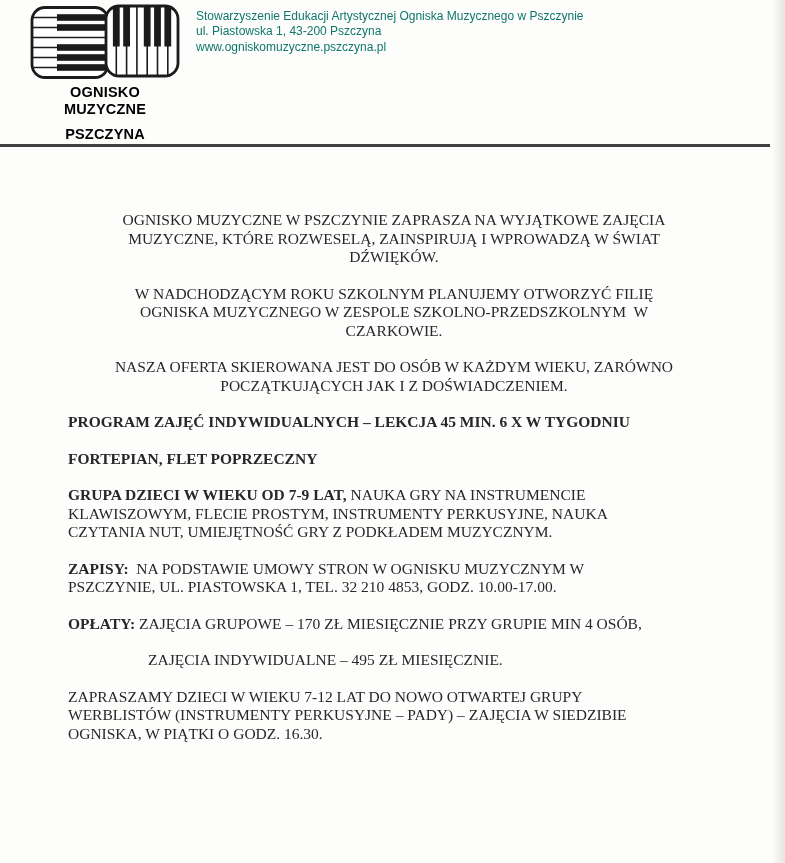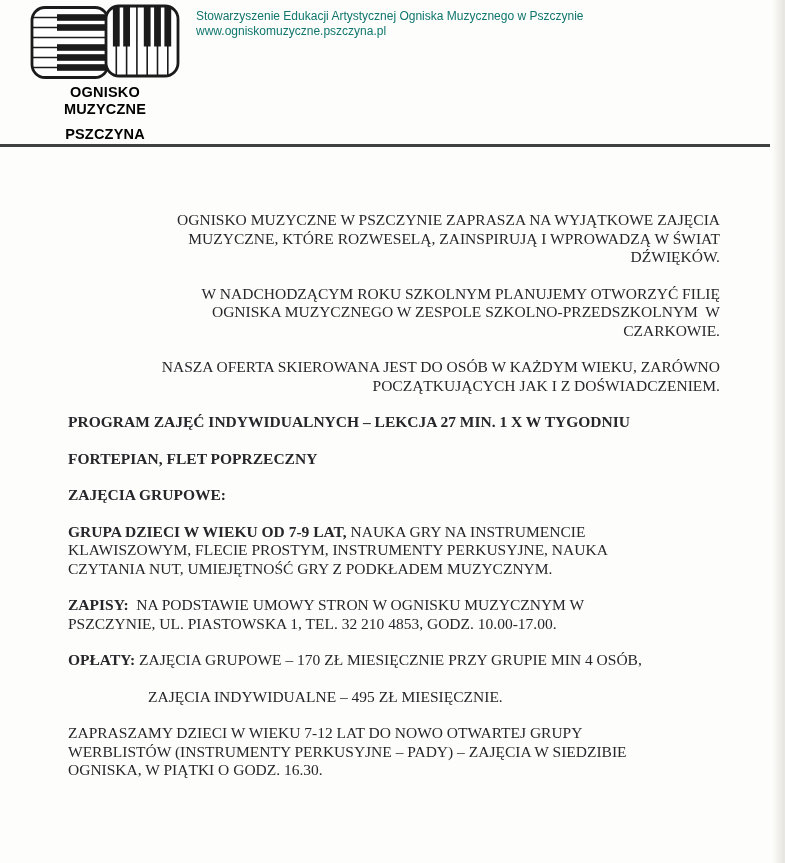--- a/index.html
+++ b/index.html
@@ -42,21 +42,21 @@
   .content{
     position:absolute;left:68px;top:147px;width:652px;
     color:#26262b;
     font-size:15.5px;line-height:18.5px;
   }
   .content p{
     margin:0 0 18px 0;
     white-space:pre-line;
   }
   .content p.first{margin-top:64px;}
-  .center{text-align:right;}
+  .center{text-align:center;}
   .bold, b{font-weight:bold;}
   .wide{width:692px;}
   .mt4{margin-top:4px;}
   .indent{text-indent:80px;}
 </style>
 </head>
 <body>
 
 <div class="page">
 
@@ -88,38 +88,38 @@
       <rect x="113.8" y="2.5" width="6.8" height="40" fill="#1b1b1b"></rect>
       <rect x="124.1" y="2.5" width="6.8" height="40" fill="#1b1b1b"></rect>
       <rect x="134.4" y="2.5" width="6.8" height="40" fill="#1b1b1b"></rect>
     </svg>
     <div class="logo-text">OGNISKO MUZYCZNE</div>
     <div class="logo-text" style="margin-top:8px;">PSZCZYNA</div>
   </div>
 
   <div class="contact">
     <div>Stowarzyszenie Edukacji Artystycznej Ogniska Muzycznego w Pszczynie</div>
+    <div>ul. Piastowska 1, 43-200 Pszczyna</div>
     <div>www.ogniskomuzyczne.pszczyna.pl</div>
   </div>
 
   <div class="rule"></div>
 
   <div class="content">
     <p class="center first">OGNISKO MUZYCZNE W PSZCZYNIE ZAPRASZA NA WYJĄTKOWE ZAJĘCIA
 MUZYCZNE, KTÓRE ROZWESELĄ, ZAINSPIRUJĄ I WPROWADZĄ W ŚWIAT
 DŹWIĘKÓW.</p>
     <p class="center">W NADCHODZĄCYM ROKU SZKOLNYM PLANUJEMY OTWORZYĆ FILIĘ
 OGNISKA MUZYCZNEGO W ZESPOLE SZKOLNO-PRZEDSZKOLNYM&nbsp; W
 CZARKOWIE.</p>
     <p class="center">NASZA OFERTA SKIEROWANA JEST DO OSÓB W KAŻDYM WIEKU, ZARÓWNO
 POCZĄTKUJĄCYCH JAK I Z DOŚWIADCZENIEM.</p>
 
-    <p class="bold">PROGRAM ZAJĘĆ INDYWIDUALNYCH – LEKCJA 27 MIN. 1 X W TYGODNIU</p>
+    <p class="bold">PROGRAM ZAJĘĆ INDYWIDUALNYCH – LEKCJA 45 MIN. 6 X W TYGODNIU</p>
     <p class="bold">FORTEPIAN, FLET POPRZECZNY</p>
-    <p class="bold">ZAJĘCIA GRUPOWE:</p>
 
 
     <p><b>GRUPA DZIECI W WIEKU OD 7-9 LAT,</b><span> NAUKA GRY NA INSTRUMENCIE
 KLAWISZOWYM, FLECIE PROSTYM, INSTRUMENTY PERKUSYJNE, NAUKA
 CZYTANIA NUT, UMIEJĘTNOŚĆ GRY Z PODKŁADEM MUZYCZNYM.</span></p>
 
     <p class="mt4"><b>ZAPISY:</b><span>&nbsp; NA PODSTAWIE UMOWY STRON W OGNISKU MUZYCZNYM W
 PSZCZYNIE, UL. PIASTOWSKA 1, TEL. 32 210 4853, GODZ. 10.00-17.00.</span></p>
 
     <p class="wide"><b>OPŁATY:</b><span> ZAJĘCIA GRUPOWE – 170 ZŁ MIESIĘCZNIE PRZY GRUPIE MIN 4 OSÓB,</span></p>

